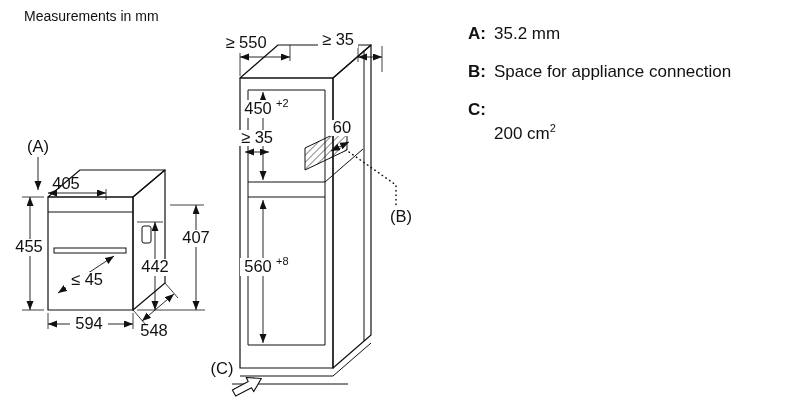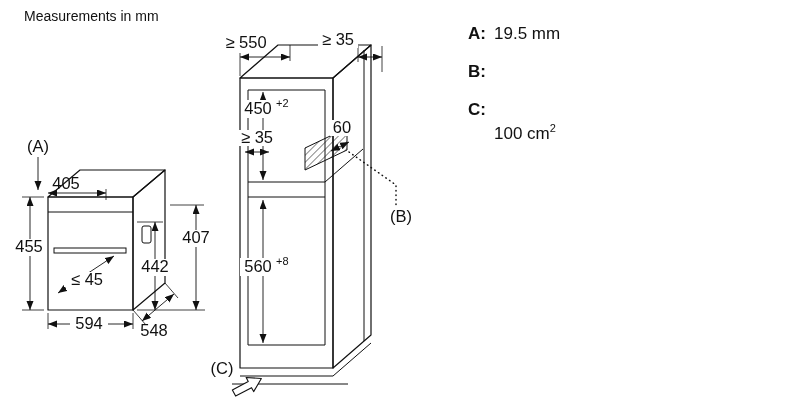--- a/index.html
+++ b/index.html
@@ -153,28 +153,28 @@
   <text class="dimtext" x="258" y="272" text-anchor="middle">560</text>
   <text class="suptext" x="276" y="265">+8</text>
 
   <text class="dimtext" x="401" y="222" text-anchor="middle">(B)</text>
   <text class="dimtext" x="222" y="374" text-anchor="middle">(C)</text>
 </svg>
 
 <div class="legend">
   <div class="legend-item">
     <span class="legend-key">A:</span>
-    <span class="legend-body">19.5 mm</span>
+    <span class="legend-body">35.2 mm</span>
   </div>
   <div class="legend-item">
     <span class="legend-key">B:</span>
     <span class="legend-body">
-      <br>
+      <span>Space for appliance connection</span><br>
     </span>
   </div>
   <div class="legend-item">
     <span class="legend-key">C:</span>
     <span class="legend-body">
       <br>
-      <span>100 cm</span><sup>2</sup>
+      <span>200 cm</span><sup>2</sup>
     </span>
   </div>
 </div>
 
 </body></html>

